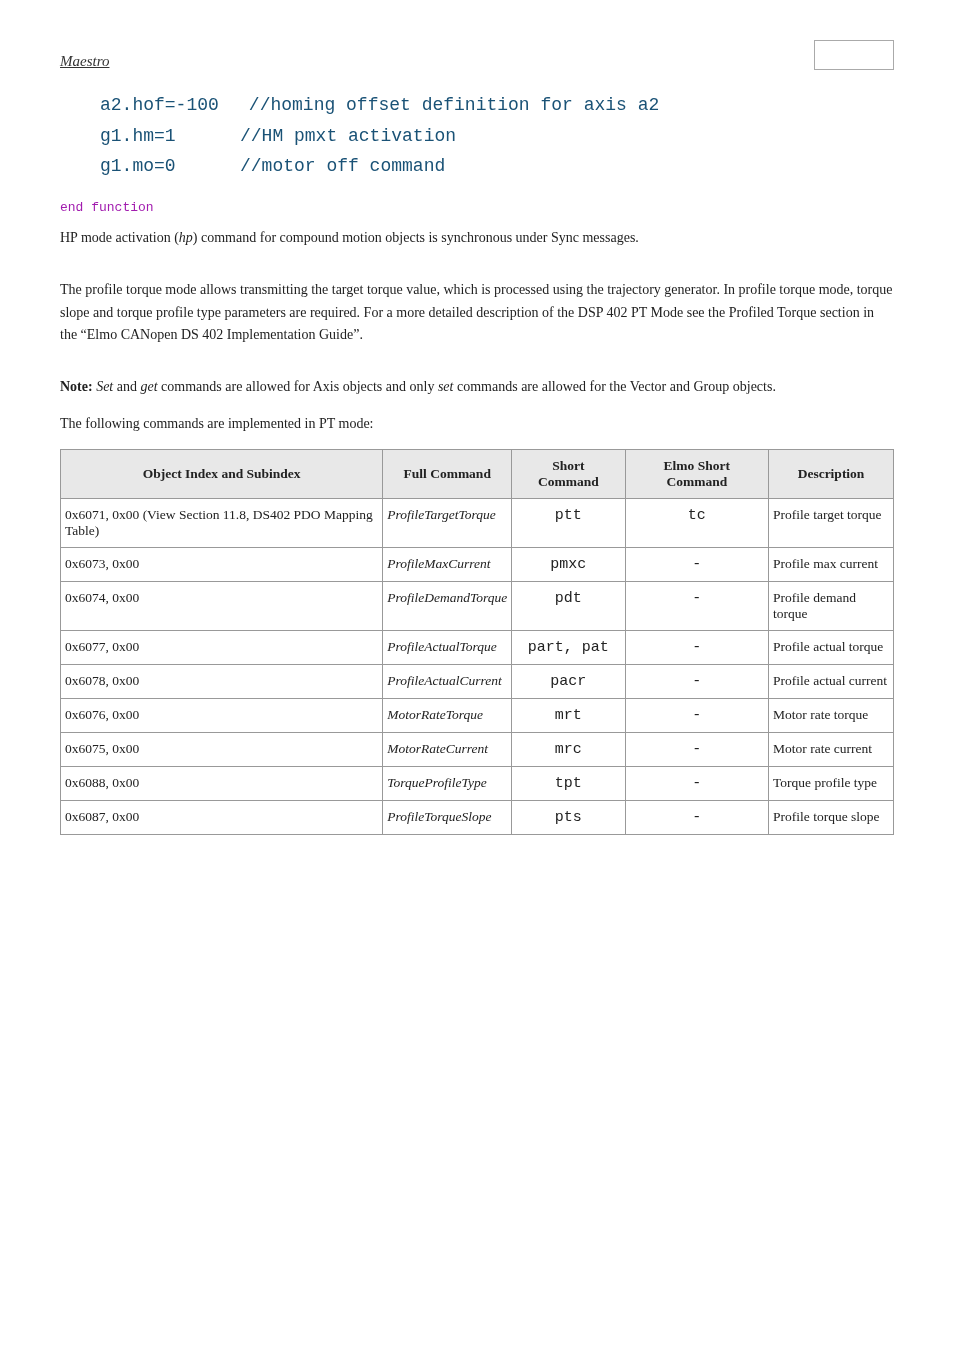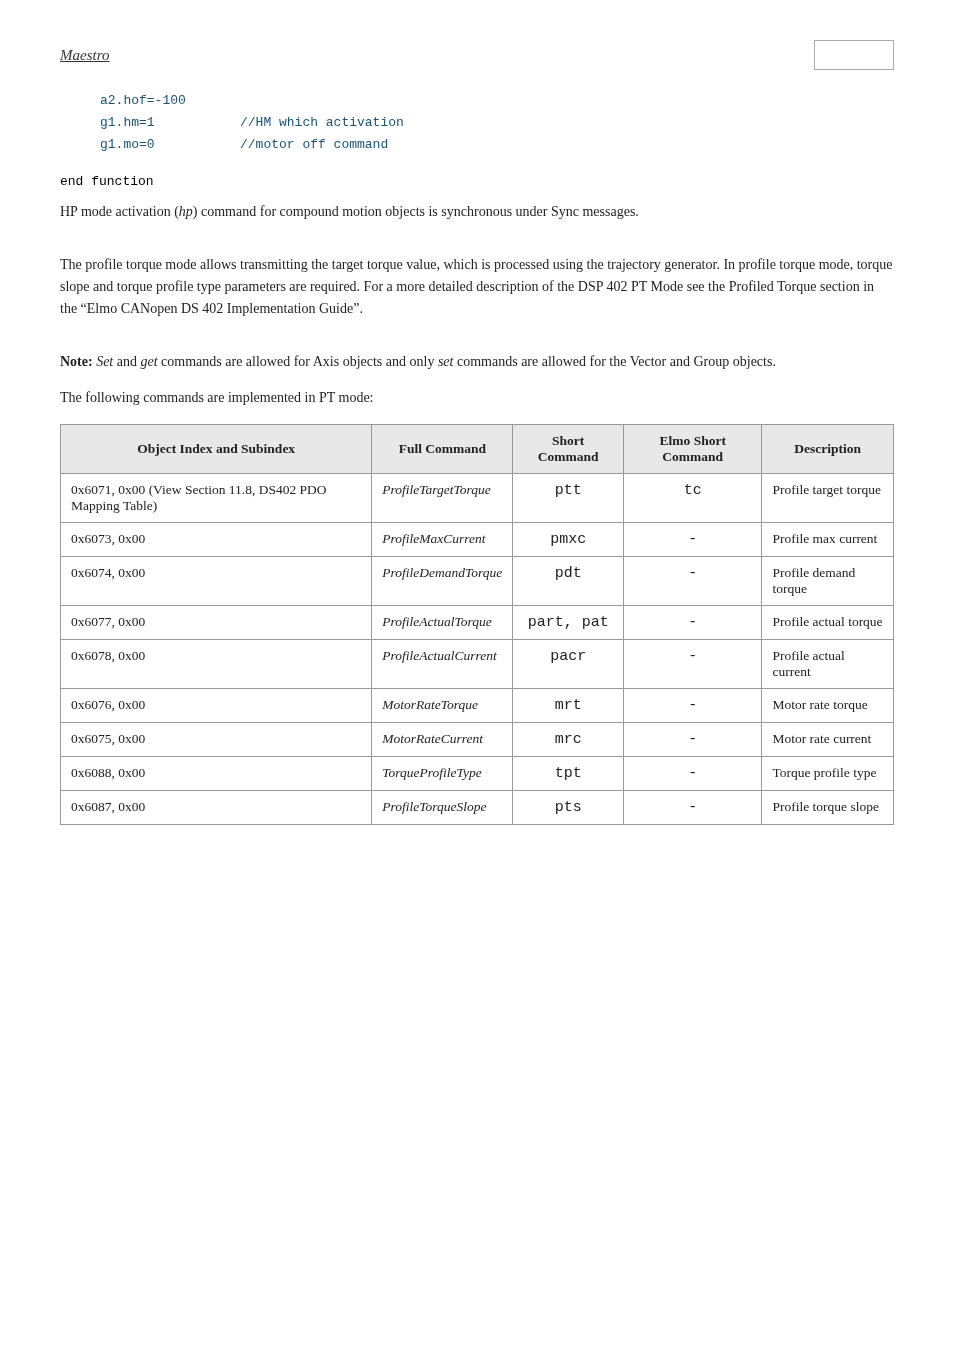--- a/index.html
+++ b/index.html
@@ -7,54 +7,54 @@
       font-family: Georgia, 'Times New Roman', serif;
       font-size: 14px;
       color: #222;
       background: #fff;
       padding: 40px 60px;
       max-width: 954px;
     }
     .header-area {
       display: flex;
       justify-content: space-between;
-      align-items: center;
+      align-items: flex-end;
       margin-bottom: 20px;
     }
     .brand-title {
       font-style: italic;
       font-size: 15px;
       color: #333;
       text-decoration: underline;
     }
     .header-box {
       width: 80px;
       height: 30px;
       border: 1px solid #aaa;
     }
     .code-block {
       margin: 10px 0 18px 40px;
       font-family: 'Courier New', monospace;
-      font-size: 13px;
+      font-size: 18px;
       line-height: 1.7;
       color: #1a5276;
     }
     .code-line {
       display: flex;
       gap: 30px;
     }
     .code-key {
       min-width: 110px;
       color: #1a5276;
     }
     .code-comment {
       color: #1a5276;
     }
     .end-function {
-      color: #000000;
+      color: #a21caf;
       font-family: 'Courier New', monospace;
       font-size: 13px;
       margin-left: 0;
       margin-top: 2px;
     }
     .body-text {
       line-height: 1.6;
       margin: 12px 0;
       color: #222;
     }
@@ -83,21 +83,21 @@
     table th {
       background: #e8e8e8;
       border: 1px solid #999;
       padding: 8px 10px;
       text-align: center;
       font-weight: bold;
       font-family: Georgia, serif;
     }
     table td {
       border: 1px solid #999;
-      padding: 8px 10px;
+      padding: 8px 4px;
       vertical-align: top;
     }
     table td:first-child {
       font-family: Georgia, serif;
     }
     table td:nth-child(2) {
       font-style: italic;
     }
     table td:nth-child(3),
     table td:nth-child(4) {
@@ -113,24 +113,25 @@
 <body>
 
 <div class="header-area">
   <span class="brand-title">Maestro</span>
   <div class="header-box"></div>
 </div>
 
 <div class="code-block">
   <div class="code-line">
     <span class="code-key">a2.hof=-100</span>
+    <span class="code-comment">//homing offset definition for axis a2</span>
   </div>
   <div class="code-line">
     <span class="code-key">g1.hm=1</span>
-    <span class="code-comment">//HM which activation</span>
+    <span class="code-comment">//HM pmxt activation</span>
   </div>
   <div class="code-line">
     <span class="code-key">g1.mo=0</span>
     <span class="code-comment">//motor off command</span>
   </div>
 </div>
 <div class="end-function">end function</div>
 
 <p class="body-text" style="">
   HP mode activation (<span class="italic">hp</span>) command for compound motion objects is synchronous under Sync messages.

